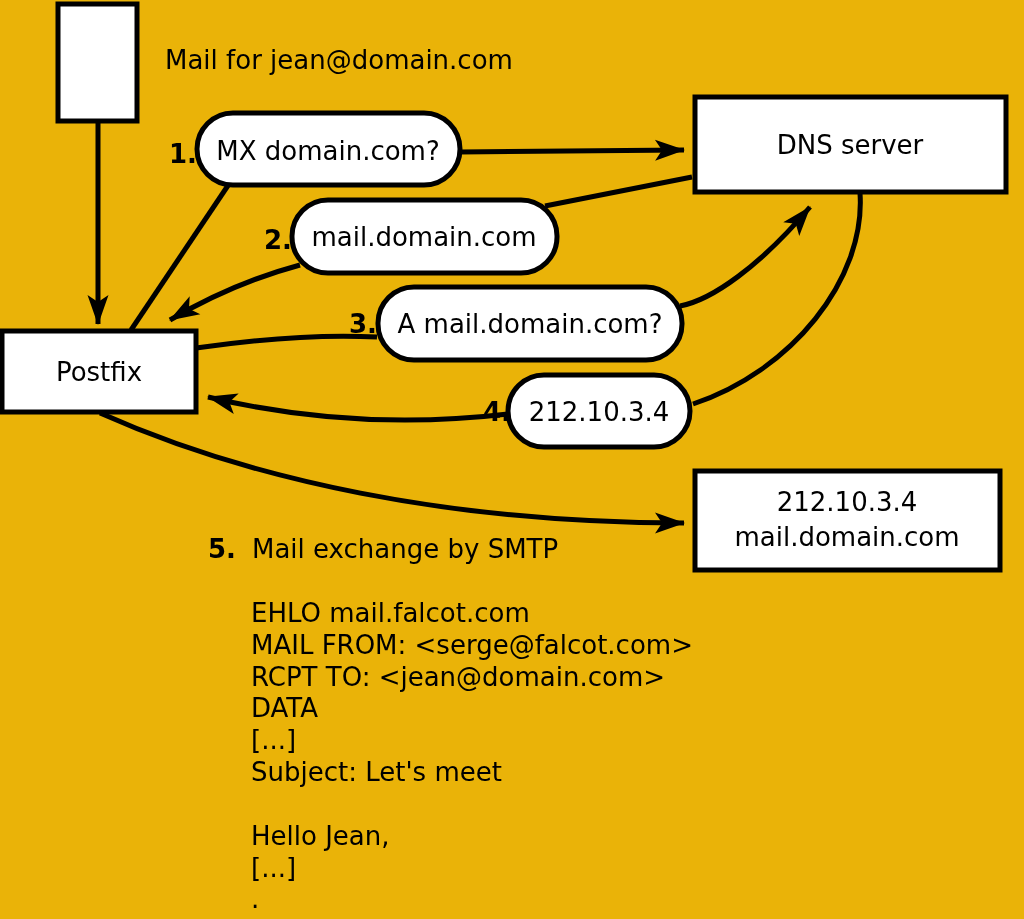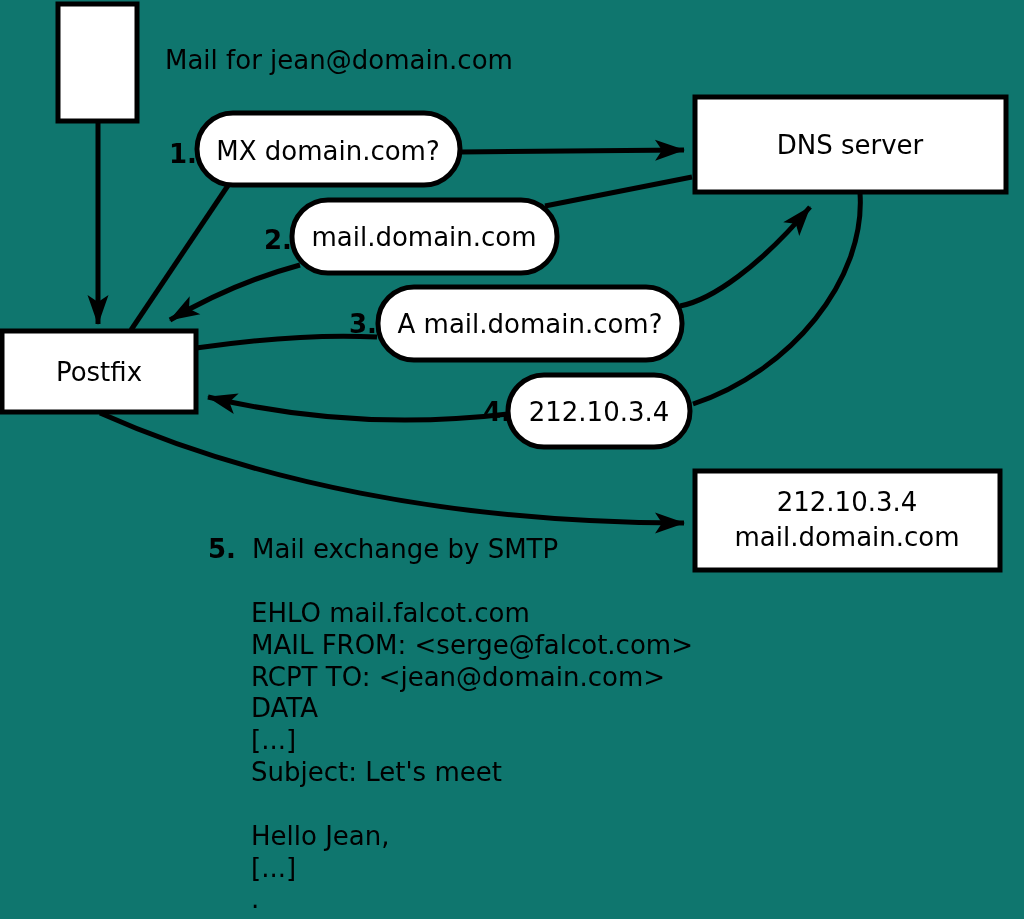--- a/index.html
+++ b/index.html
@@ -1,20 +1,20 @@
 <!DOCTYPE html>
 <html><head>
 <meta charset="utf-8">
 <style>
   html, body { margin: 0; padding: 0; background: #ffffff; }
   #stage {
     position: relative;
     width: 1024px;
     height: 919px;
-    background: #0f766e;
+    background: #eab308;
     font-family: "DejaVu Sans", sans-serif;
     overflow: hidden;
   }
   svg { display: block; }
   .shape {
     fill: #ffffff;
     stroke: #000000;
     stroke-width: 5px;
   }
   .edge {

